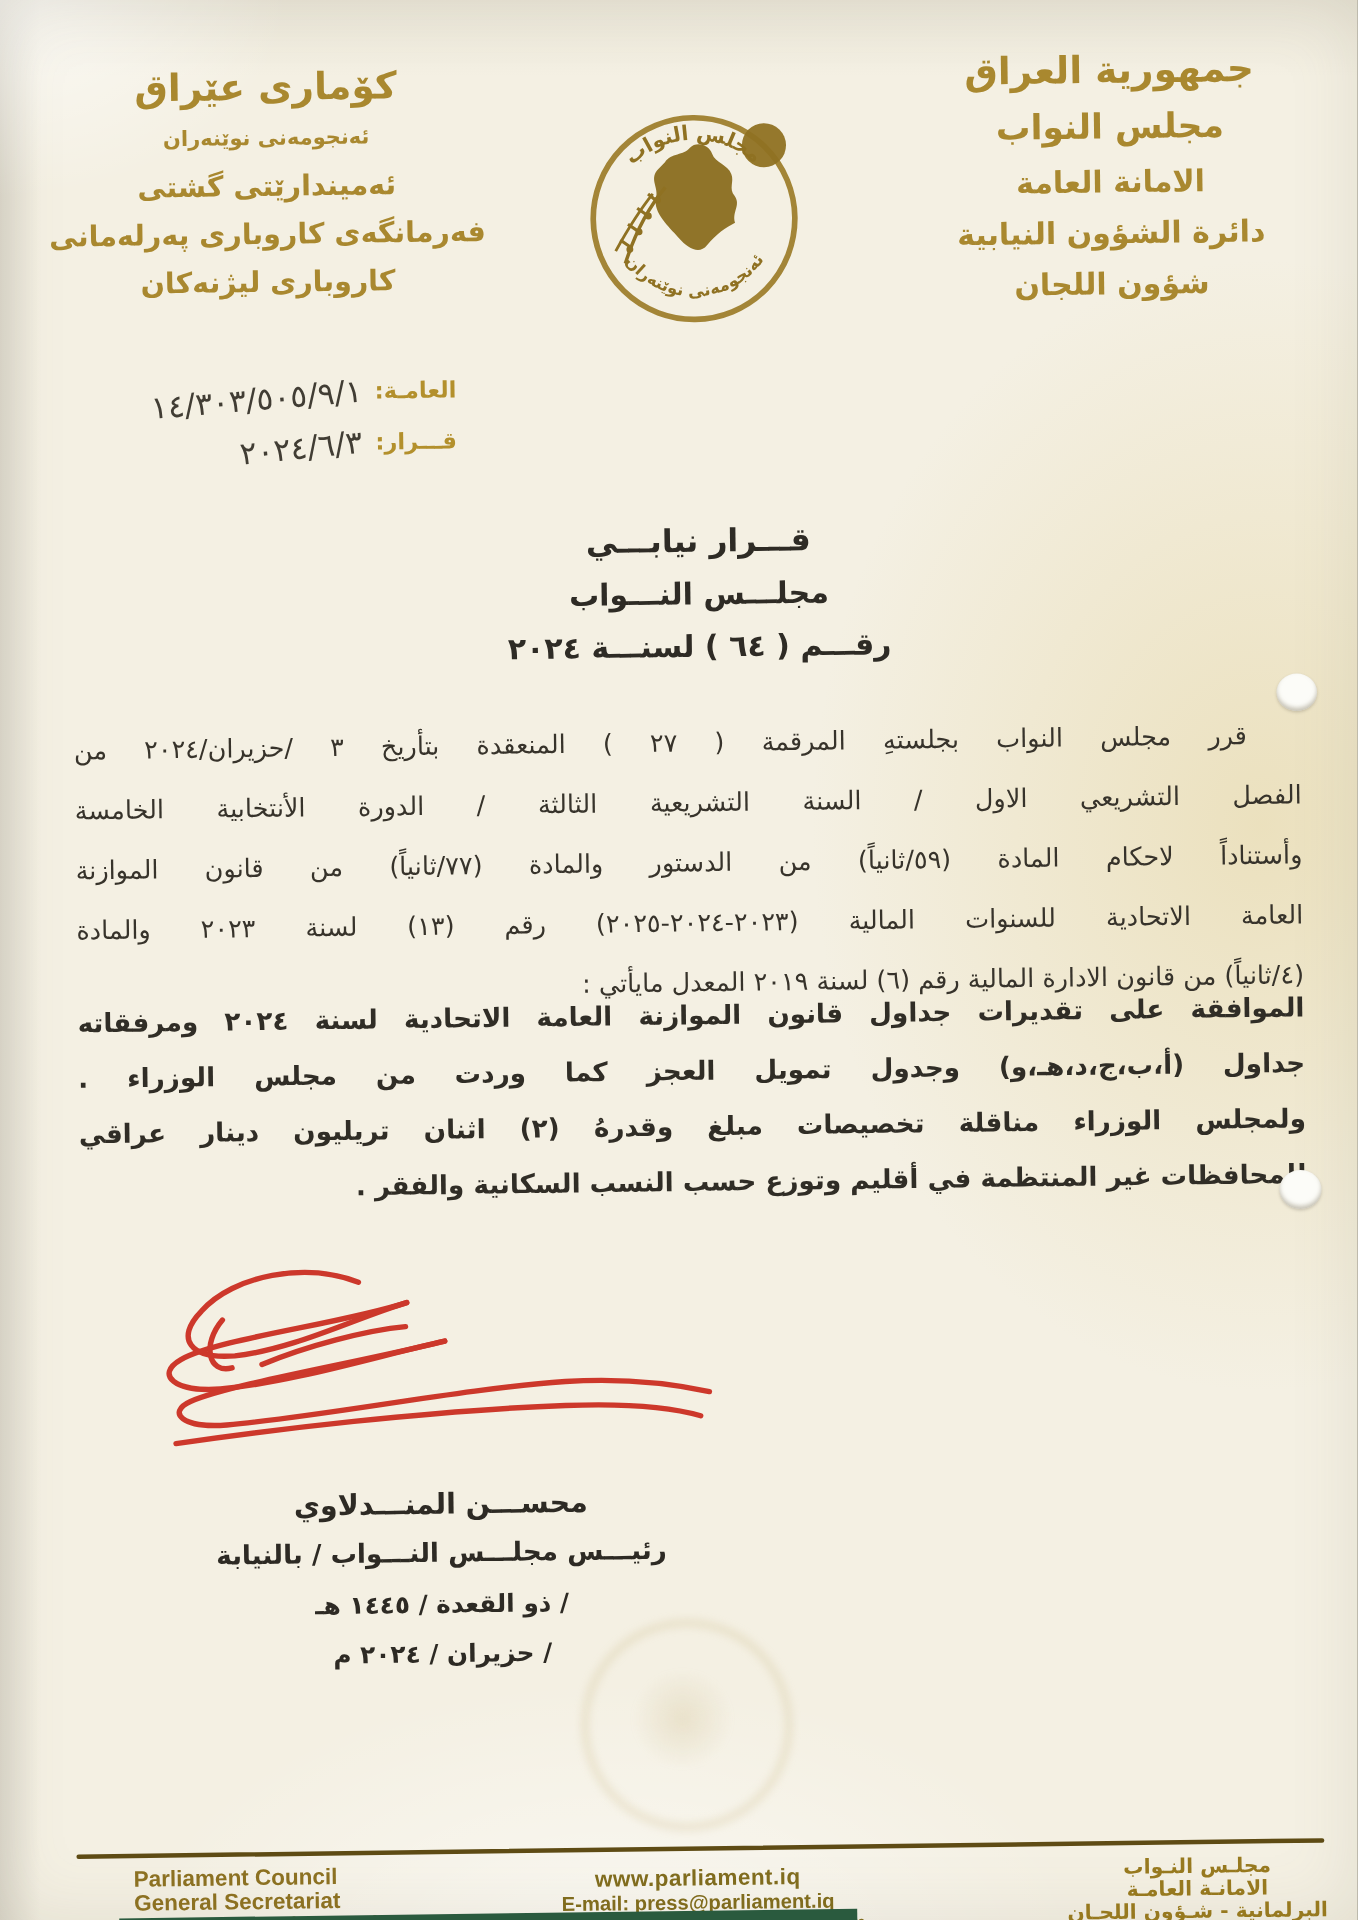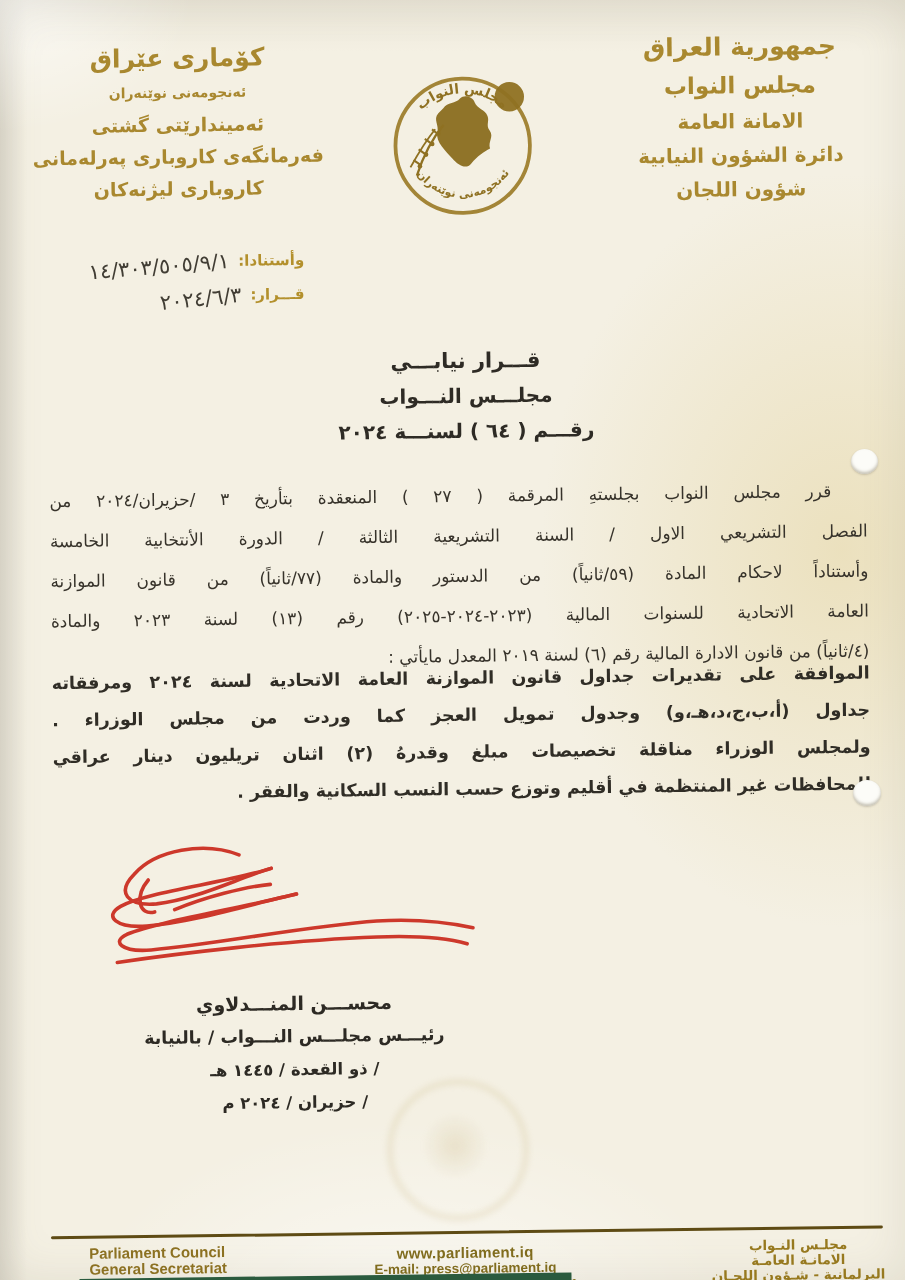--- a/index.html
+++ b/index.html
@@ -111,21 +111,21 @@
     <div class="hdr-right">
       <div class="r0">جمهورية العراق</div>
       <div class="r1">مجلس النواب</div>
       <div class="r2">الامانة العامة</div>
       <div class="r3">دائرة الشؤون النيابية</div>
       <div class="r4">شؤون اللجان</div>
     </div>
 
     <div class="ref">
       <div class="ref-row">
-        <span class="ref-label">وأستنادا:</span>
+        <span class="ref-label">العامـة:</span>
         <span class="ref-value num">١٤/٣٠٣/٥٠٥/٩/١</span>
       </div>
       <div class="ref-row">
         <span class="ref-label">قـــرار:</span>
         <span class="ref-value date">٢٠٢٤/٦/٣</span>
       </div>
     </div>
 
     <div class="title">
       <div class="t0">قـــرار نيابـــي</div>

